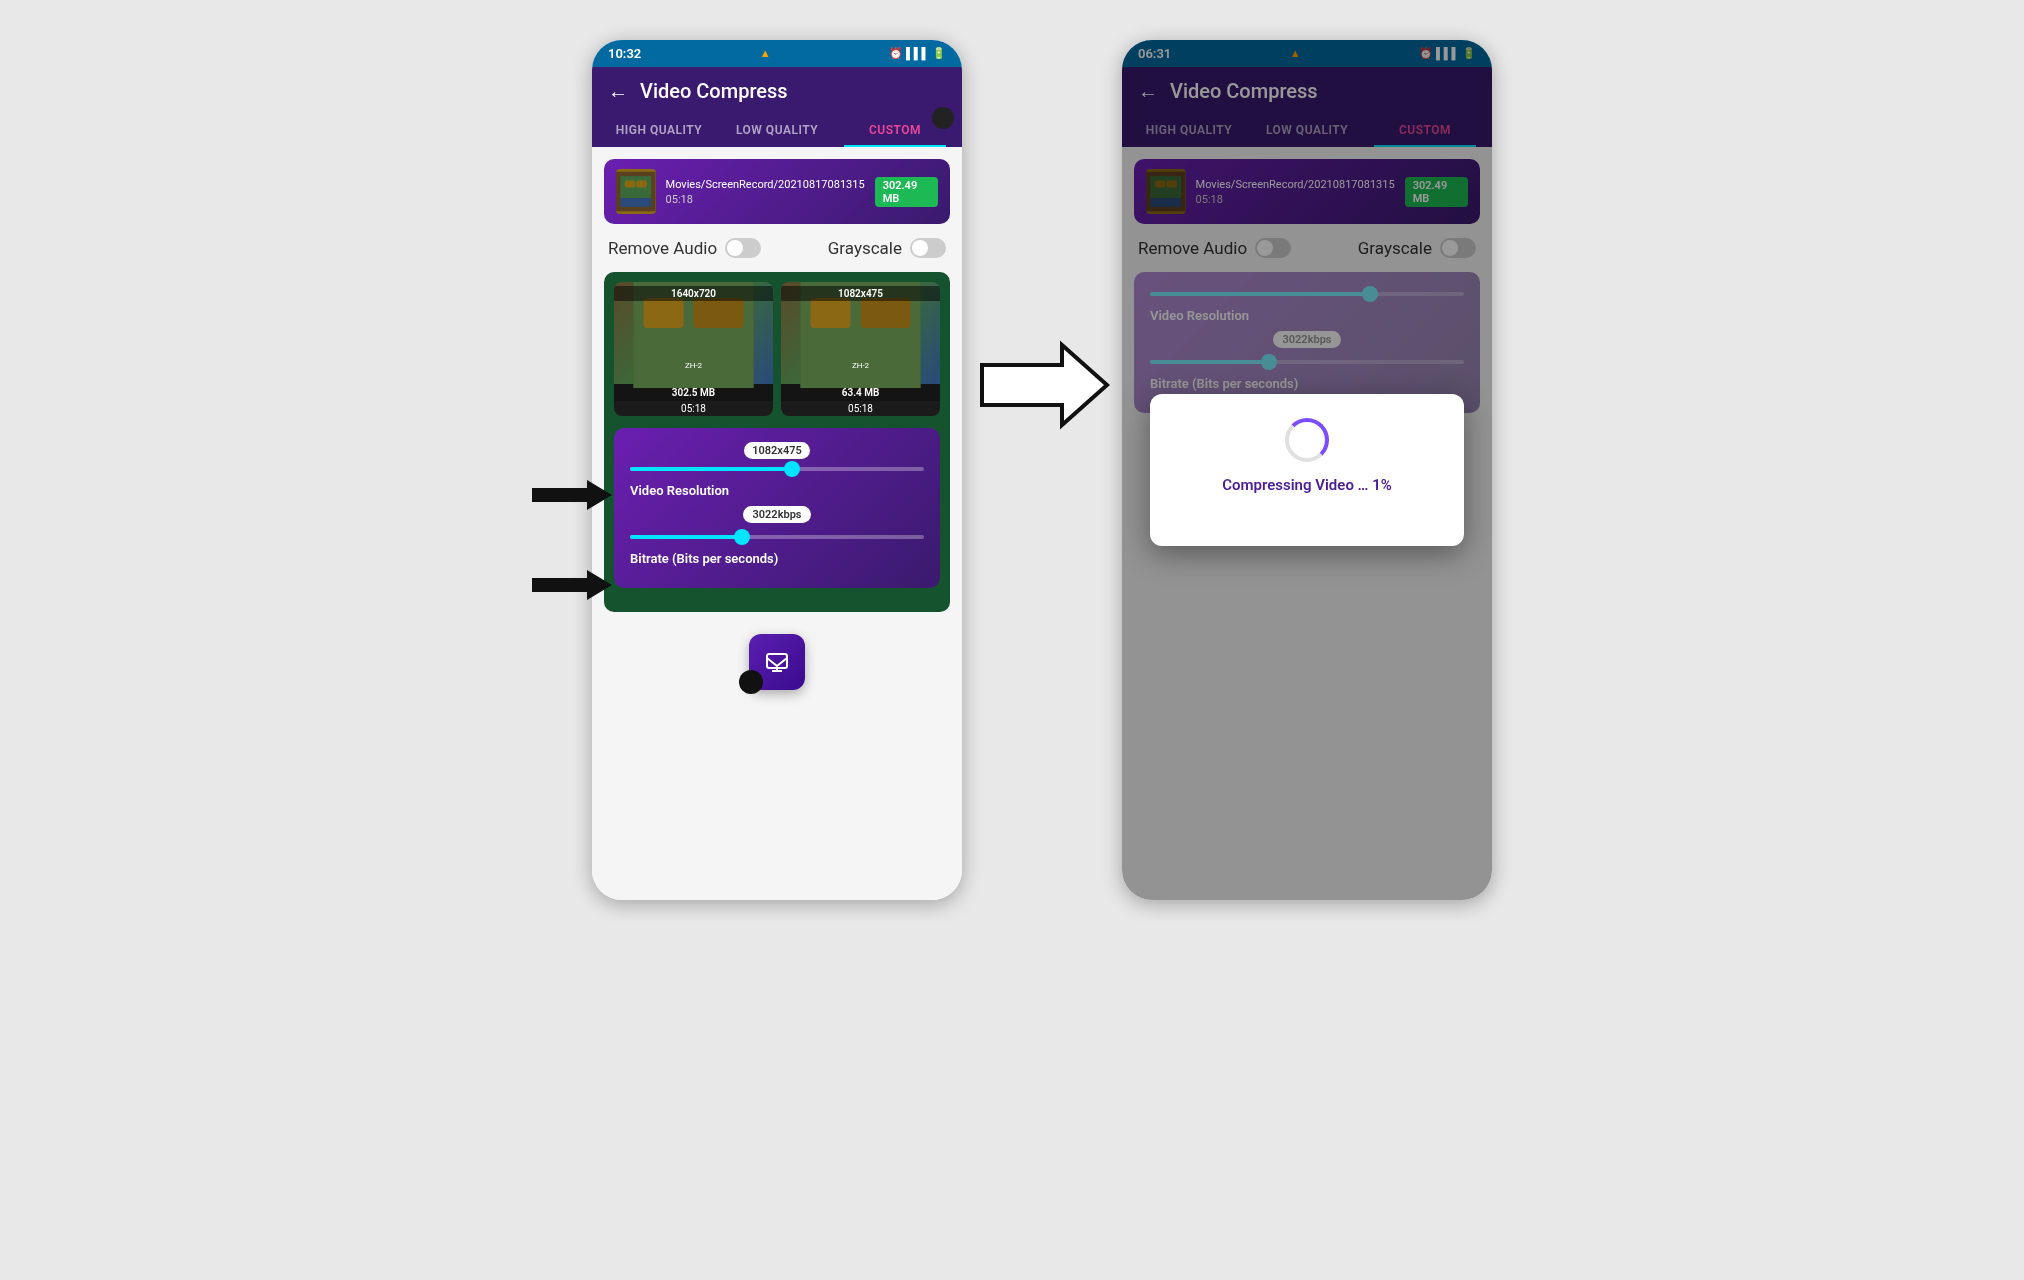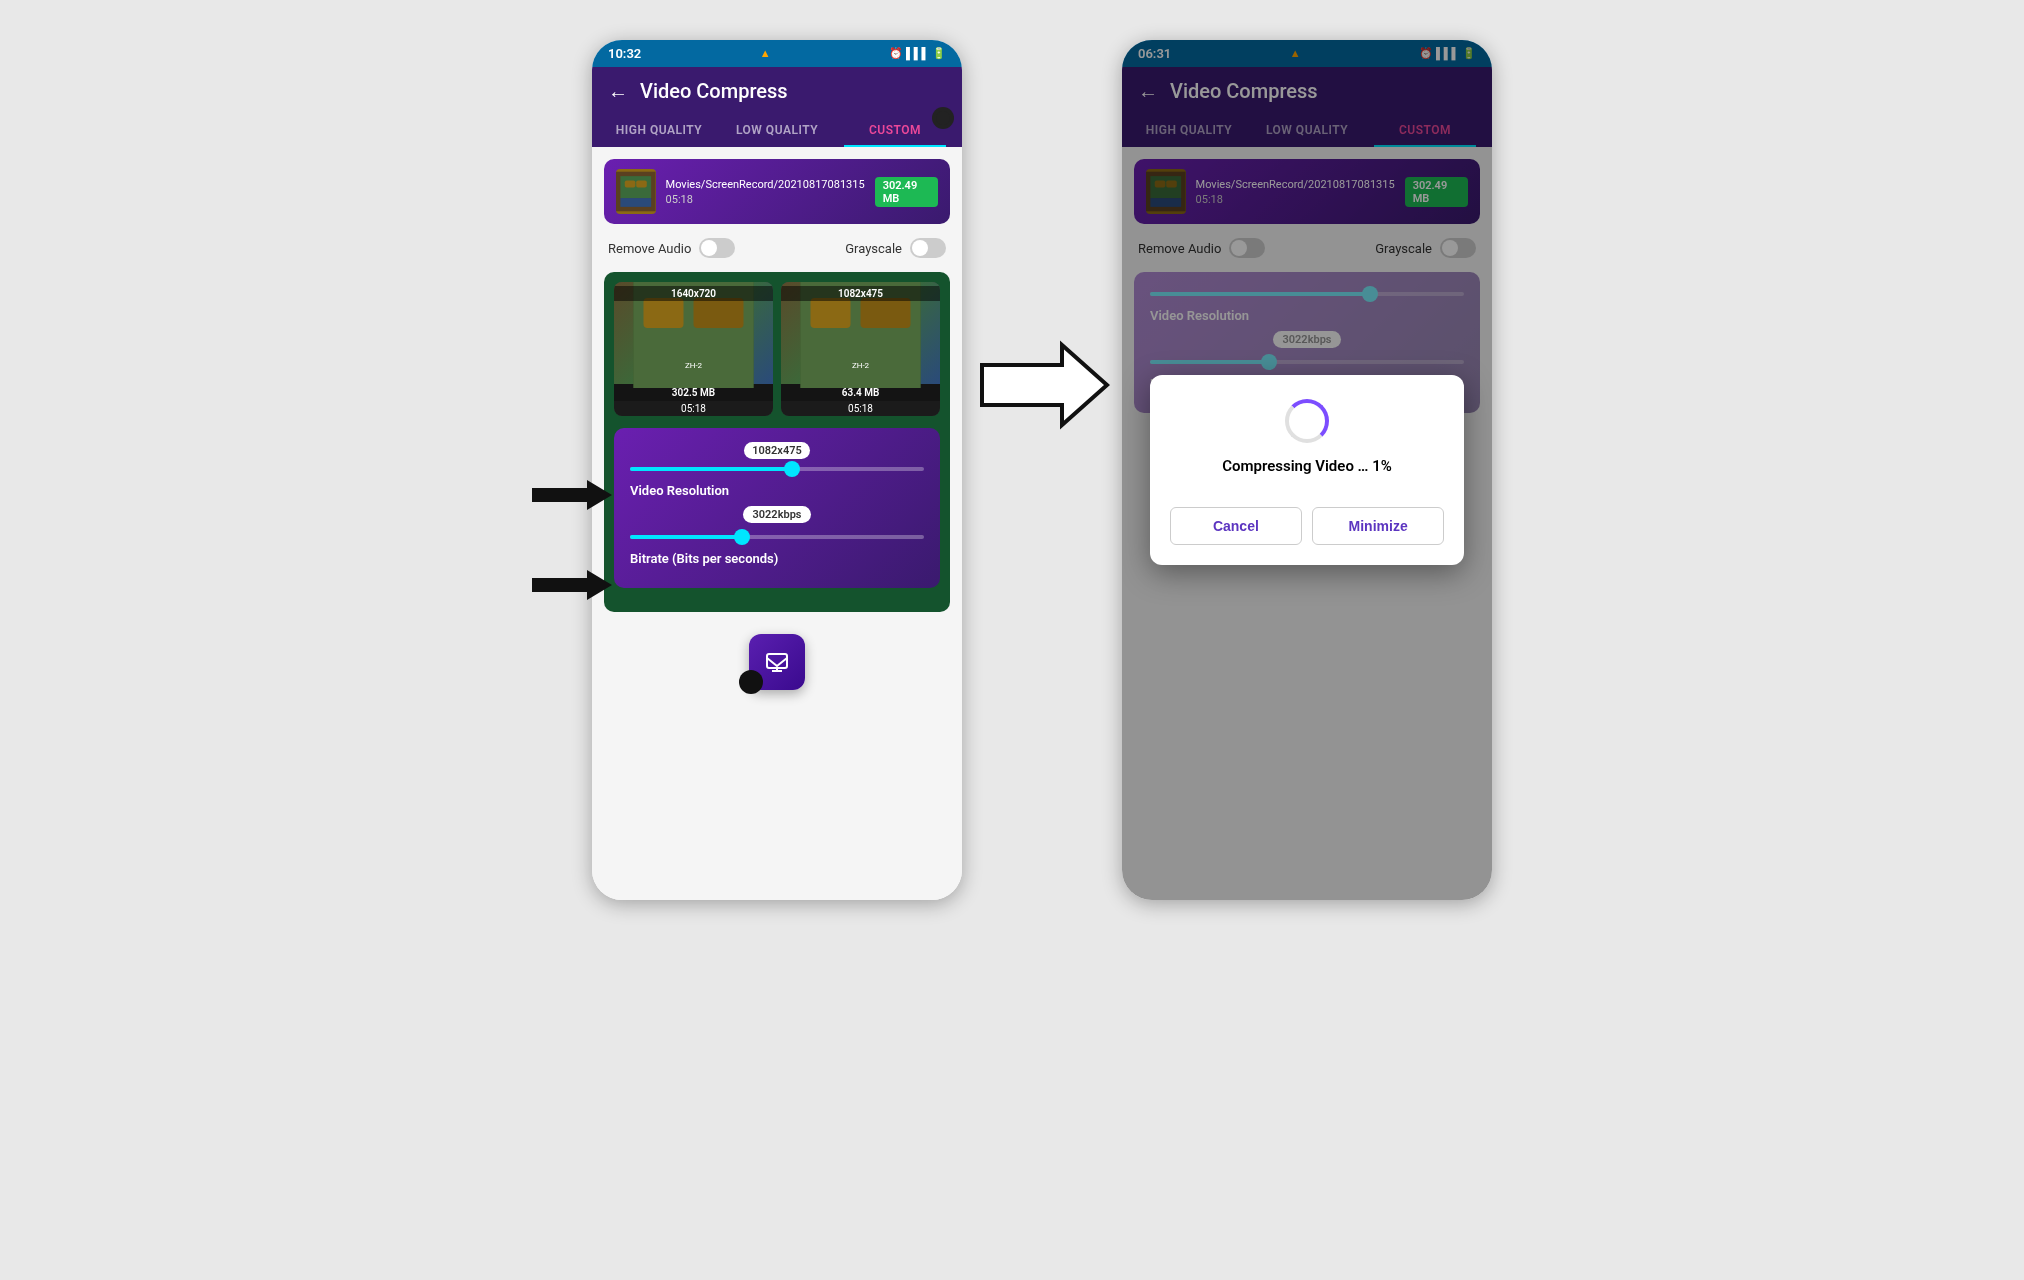--- a/index.html
+++ b/index.html
@@ -139,21 +139,21 @@
       display: flex;
       align-items: center;
       justify-content: space-between;
       margin-bottom: 14px;
       padding: 0 4px;
     }
     .toggle-item {
       display: flex;
       align-items: center;
       gap: 8px;
-      font-size: 13px;
+      font-size: 17px;
       color: #333;
     }
     .toggle {
       width: 36px;
       height: 20px;
       background: #ccc;
       border-radius: 10px;
       position: relative;
       cursor: pointer;
     }
@@ -325,21 +325,21 @@
       border-top: 4px solid #7c4dff;
       border-right: 4px solid #7c4dff;
       border-radius: 50%;
       margin: 0 auto 14px auto;
       animation: spin 1s linear infinite;
     }
     @keyframes spin { to { transform: rotate(360deg); } }
     .dialog-title {
       font-size: 15px;
       font-weight: 600;
-      color: #000000;
+      color: #4c1d95;
       margin-bottom: 32px;
     }
     .dialog-buttons {
       display: flex;
       gap: 10px;
     }
     .dialog-btn {
       flex: 1;
       padding: 10px;
       border: 1.5px solid #ccc;
@@ -610,21 +610,17 @@
             <line x1="14" y1="20" x2="14" y2="24" stroke="#fff" stroke-width="2"></line>
           </svg>
         </div>
       </div>
     </div>
 
     <div class="dialog-overlay">
       <div class="dialog-box">
         <div class="spinner"></div>
         <div class="dialog-title">Compressing Video … 1%</div>
-        <div class="dialog-buttons">
-          <button class="dialog-btn">Cancel</button>
-          <button class="dialog-btn">Minimize</button>
-        </div>
       </div>
     </div>
   </div>
 
 </div>
 
 </body></html>

